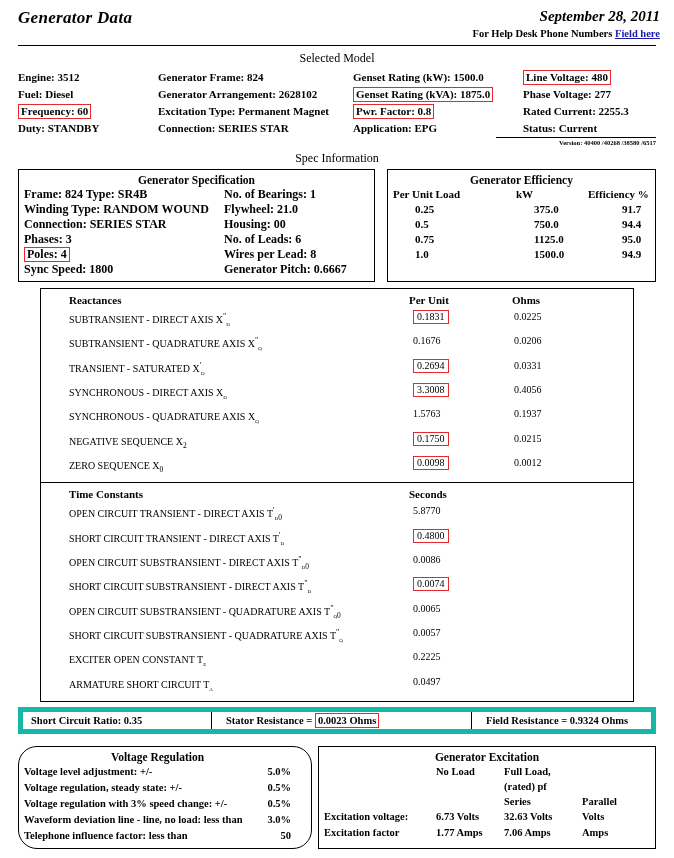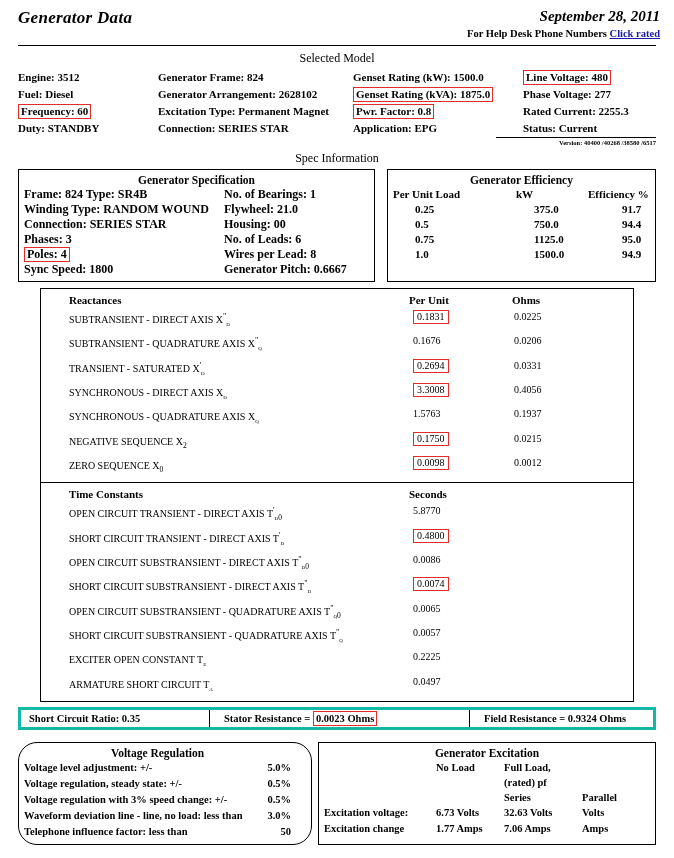--- a/index.html
+++ b/index.html
@@ -180,21 +180,21 @@
   .val-box {
     border: 1px solid #e32b2b;
     padding: 0 3px;
     display: inline-block;
     line-height: 12px;
     font-size: 10px;
   }
   
   .scr-row {
     margin: 5px 18px 12px 18px;
-    border: 3px solid #14b8a6;
+    border: 5px solid #14b8a6;
     display: flex;
     font-weight: bold;
     font-size: 10.5px;
     line-height: 17px;
   }
   .scr-c1 { width: 180px; padding-left: 8px; border-right: 1px solid #000; }
   .scr-c2 { width: 245px; padding-left: 14px; border-right: 1px solid #000; }
   .scr-c3 { flex: 1; padding-left: 14px; }
   
   .bottom-wrap {
@@ -239,21 +239,21 @@
 <body>
 
 <div class="page">
 
   <div class="header">
     <div class="doc-title">Generator Data</div>
     <div class="header-right">
       <div class="doc-date">September 28, 2011</div>
       <div class="helpdesk">
         <span>For Help Desk Phone Numbers</span>
-        <a href="#">Click rated</a>
+        <a href="#">Field here</a>
       </div>
     </div>
   </div>
   <div class="rule"></div>
 
   <div class="section-title">Selected Model</div>
   <div class="selected-model">
     <div class="sm-row">
       <div class="c1">Engine: 3512</div>
       <div class="c2">Generator Frame: 824</div>
@@ -497,21 +497,21 @@
         <div class="g3">Series</div>
         <div class="g4">Parallel</div>
       </div>
       <div class="ge-row">
         <div class="g1">Excitation voltage:</div>
         <div class="g2">6.73 Volts</div>
         <div class="g3">32.63 Volts</div>
         <div class="g4">Volts</div>
       </div>
       <div class="ge-row">
-        <div class="g1">Excitation change</div>
+        <div class="g1">Excitation factor</div>
         <div class="g2">1.77 Amps</div>
         <div class="g3">7.06 Amps</div>
         <div class="g4">Amps</div>
       </div>
     </div>
   </div>
 
 </div>
 
 </body></html>

